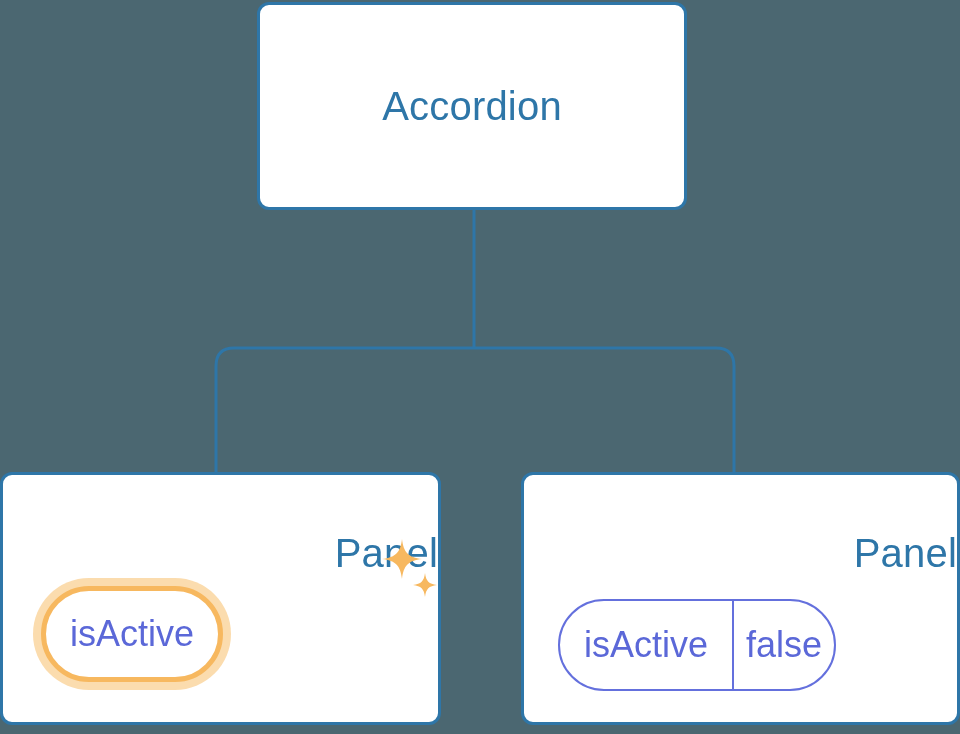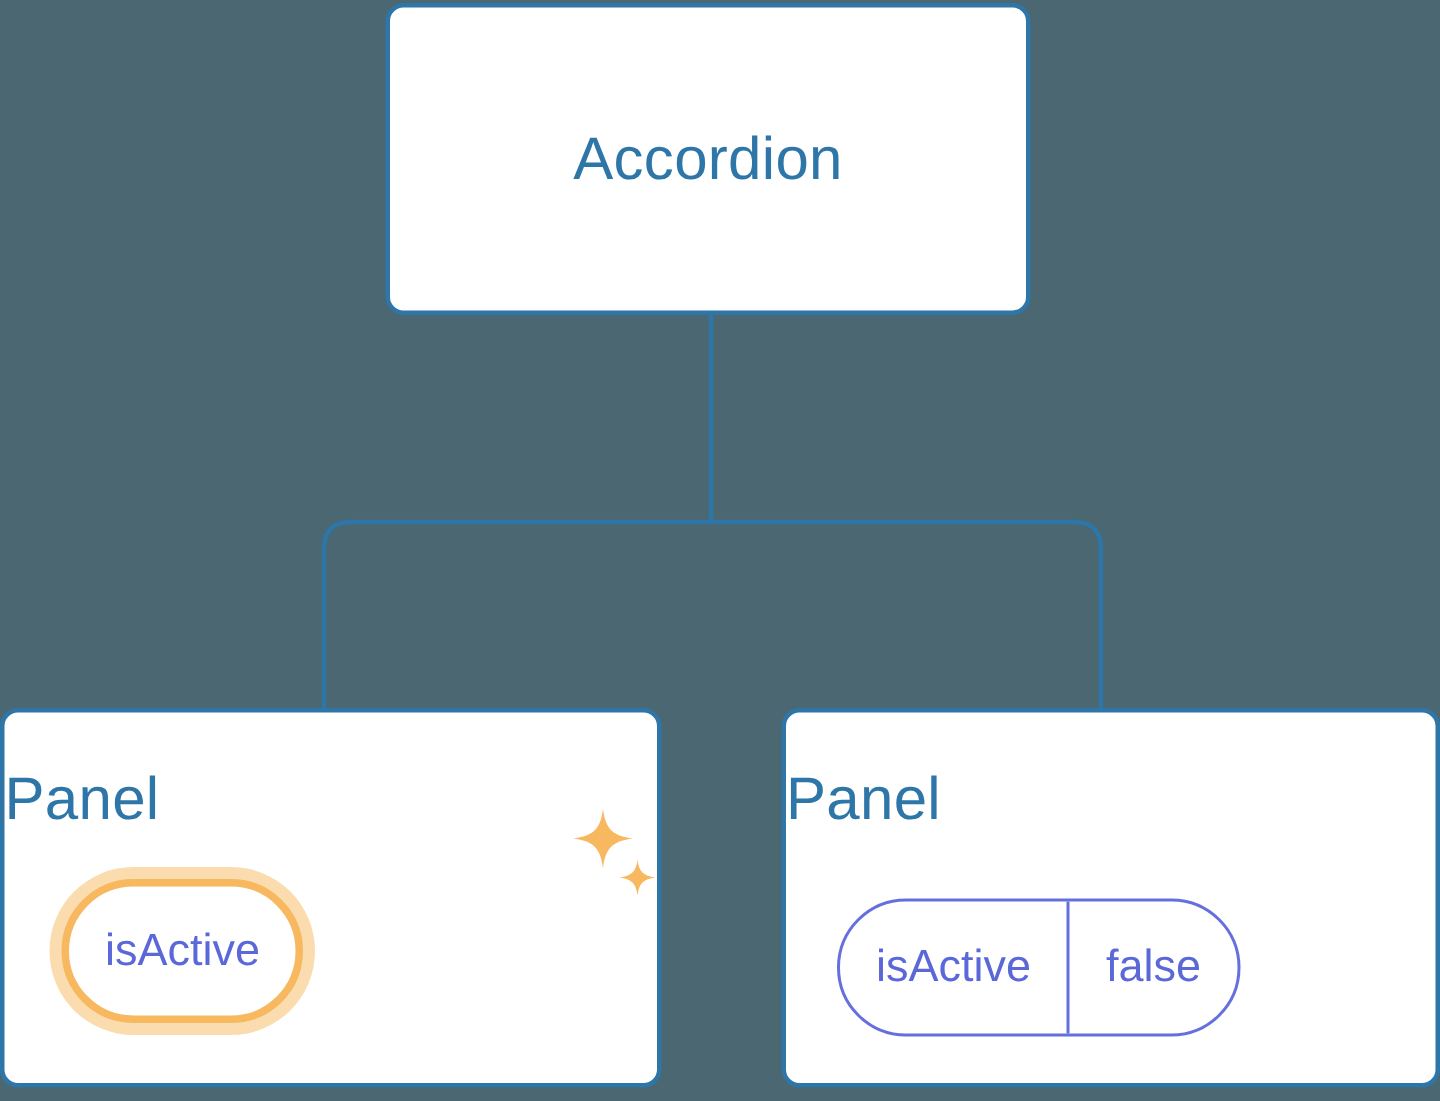--- a/index.html
+++ b/index.html
@@ -74,55 +74,55 @@
     top: 472px;
     width: 439px;
     height: 253px;
   }
 
   .panel-inner {
     position: absolute;
     inset: 0;
     display: flex;
     flex-direction: column;
-    align-items: flex-start;
-    padding-top: 36px;
+    align-items: flex-end;
+    padding-top: 56px;
     box-sizing: border-box;
   }
 
   
   .pill {
     position: relative;
     display: flex;
     align-items: stretch;
     border-radius: 999px;
     box-sizing: border-box;
     background: #ffffff;
   }
 
   .pill-cell {
     display: flex;
     align-items: center;
     justify-content: center;
-    font-size: 30px;
+    font-size: 36px;
     color: #5b68d8;
     box-sizing: border-box;
     white-space: nowrap;
   }
 
   .pill-key   { font-weight: 400; }
   .pill-value { font-weight: 400; }
 
   
   .pill.normal {
     border: 2px solid #6470dd;
     height: 92px;
   }
   .pill.normal .pill-key   { padding: 0 24px; min-width: 150px; }
-  .pill.normal .pill-value { padding: 0 24px; min-width: 100px;
+  .pill.normal .pill-value { padding: 0 12px; min-width: 100px;
                              border-left: 2px solid #6470dd; }
 
   
   .pill.highlight {
     border: 5px solid #f7b85f;
     height: 96px;
     box-shadow: 0 0 0 8px #fbdcae;
   }
   .pill.highlight .pill-key   { padding: 0 24px; min-width: 148px; }
   .pill.highlight .pill-value { padding: 0 24px; min-width: 98px;

